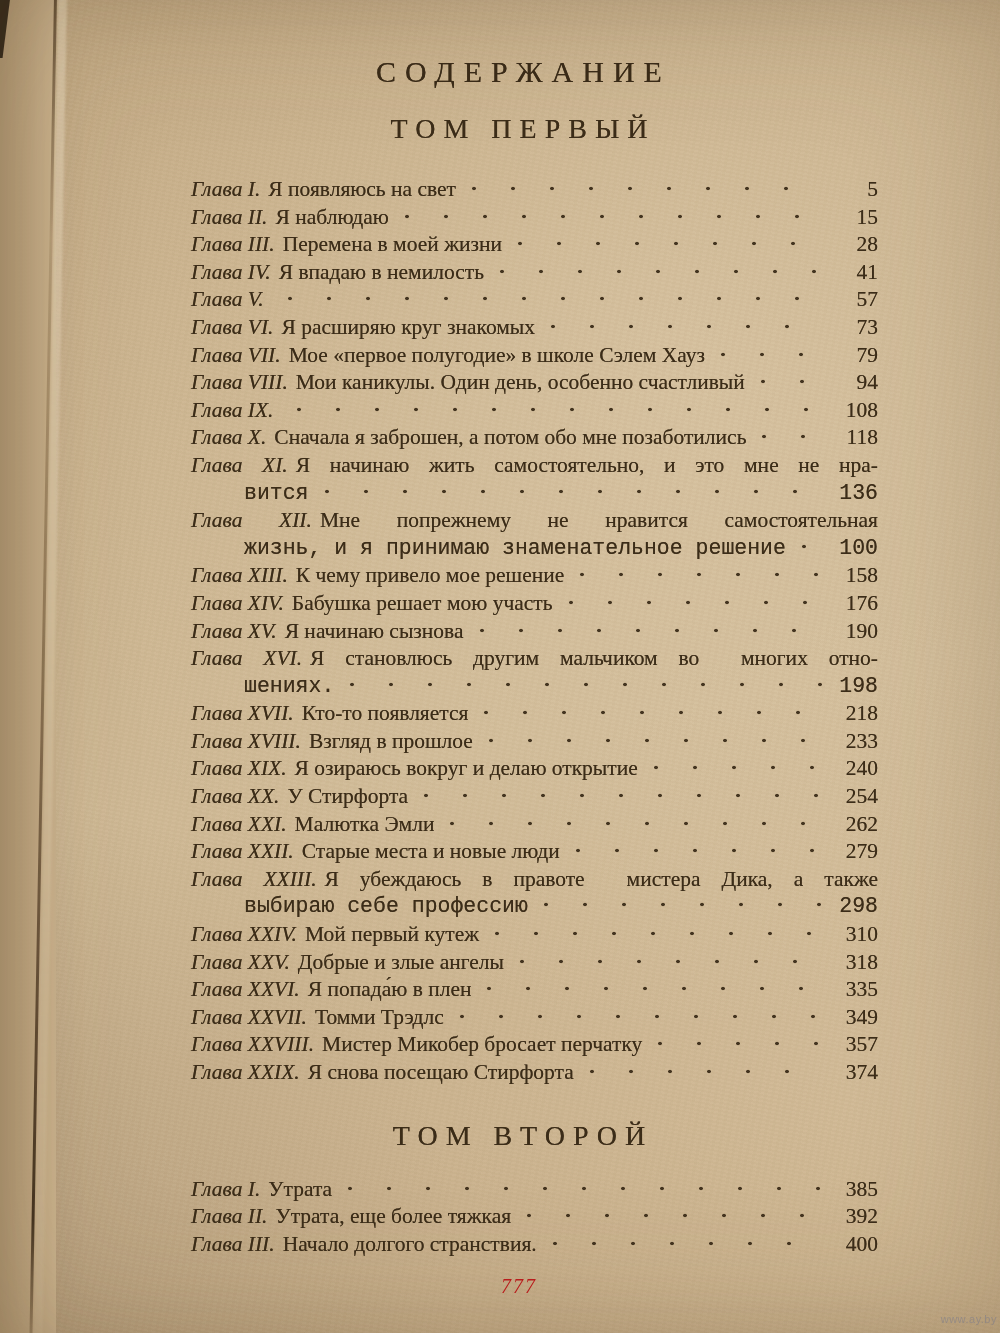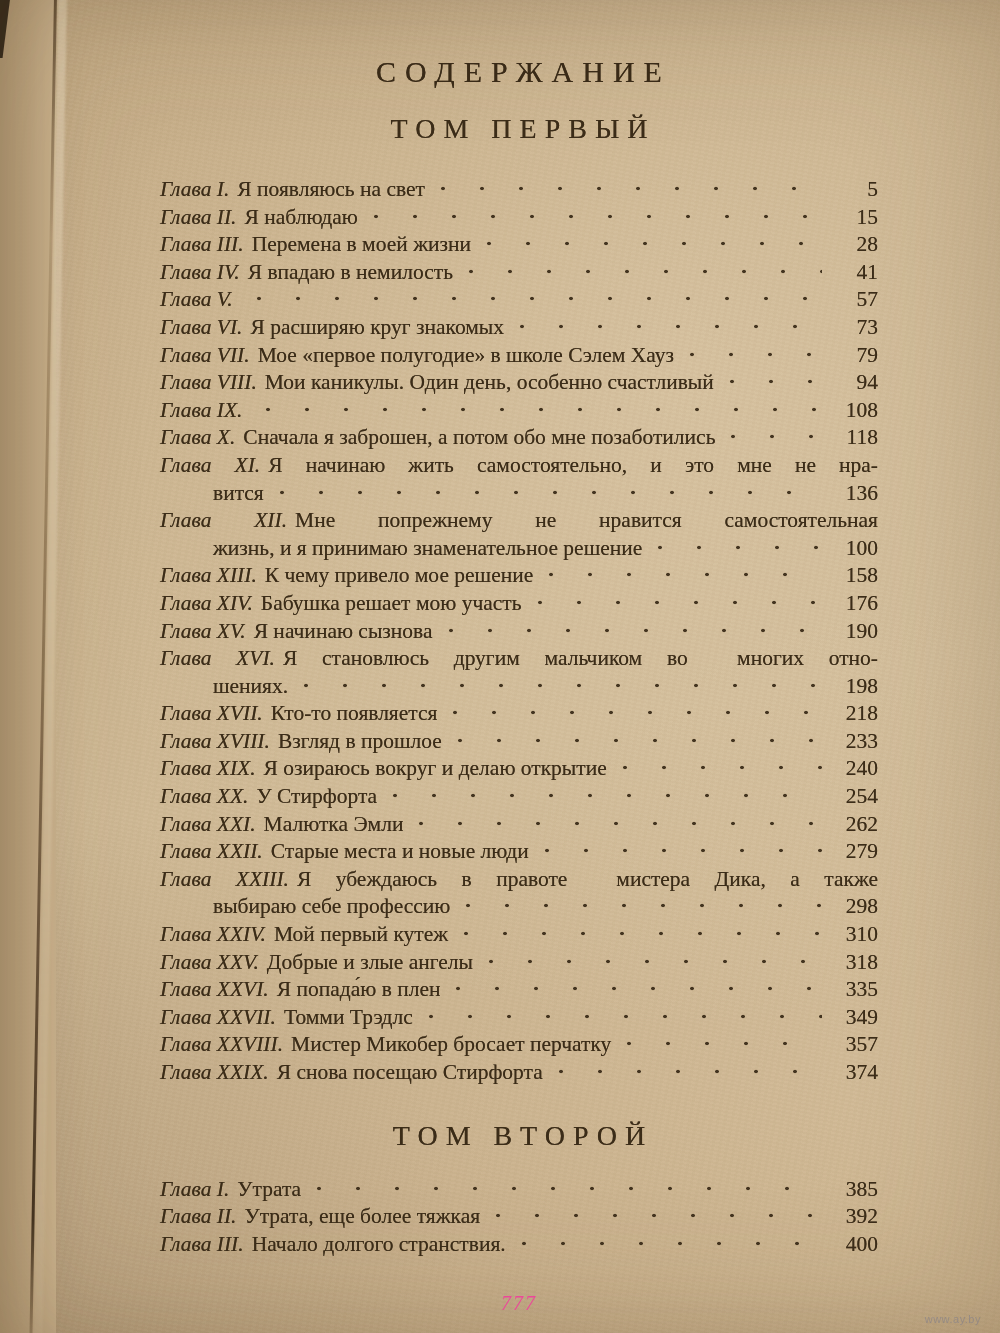--- a/index.html
+++ b/index.html
@@ -57,38 +57,38 @@
   }
   .vol-heading{
     margin-top:24px;text-align:center;font-size:28px;
     letter-spacing:8px;text-indent:8px;color:#3b2c18;
     text-shadow:0 0 .5px rgba(59,44,24,.8);
   }
   .toc + .vol-heading{margin-top:33px;}
   .toc{margin-top:31px;font-size:21.5px;line-height:27.6px;
     text-shadow:0 0 .5px rgba(59,44,24,.7);}
   .vol-heading + .toc.toc-2{margin-top:24px;}
-  .toc-line{display:flex;align-items:baseline;}
+  .toc-line{display:flex;align-items:baseline;margin-left:31px;}
   .toc-line.block{display:block;text-align:justify;text-align-last:justify;}
   .chap{font-style:italic;margin-right:8px;white-space:pre;}
   .ttl{white-space:pre;}
   .leader{flex:1 1 auto;position:relative;min-width:0;}
   .leader::after{
     content:"";position:absolute;left:16px;right:8px;bottom:5px;height:5px;
     background-image:radial-gradient(circle at 2px 2.5px, rgba(56,41,22,0.92) 1.5px, rgba(56,41,22,0) 2.1px);
     background-size:39px 5px;background-repeat:repeat-x;
   }
   .pg{min-width:48px;text-align:right;white-space:nowrap;}
-  .cont{padding-left:53px;}
+  .cont{padding-left:53px;font-family:Liberation Mono, monospace;}
   .footer-page{
-    margin-top:34px;text-align:center;font-size:20px;font-style:italic;
-    letter-spacing:2px;color:#ec4899;
+    margin-top:17px;text-align:center;font-size:20px;font-style:italic;
+    letter-spacing:2px;color:#b91c1c;
   }
   .watermark{
-    position:absolute;right:19px;bottom:8px;
+    position:absolute;right:3px;bottom:8px;
     font:11px "Liberation Sans","DejaVu Sans",sans-serif;
     color:rgba(122,122,138,0.55);letter-spacing:.5px;
   }
 </style>
 </head>
 <body>
 
 <div class="paper"></div>
 <div class="grain"></div>
 <div class="left-page"></div>

